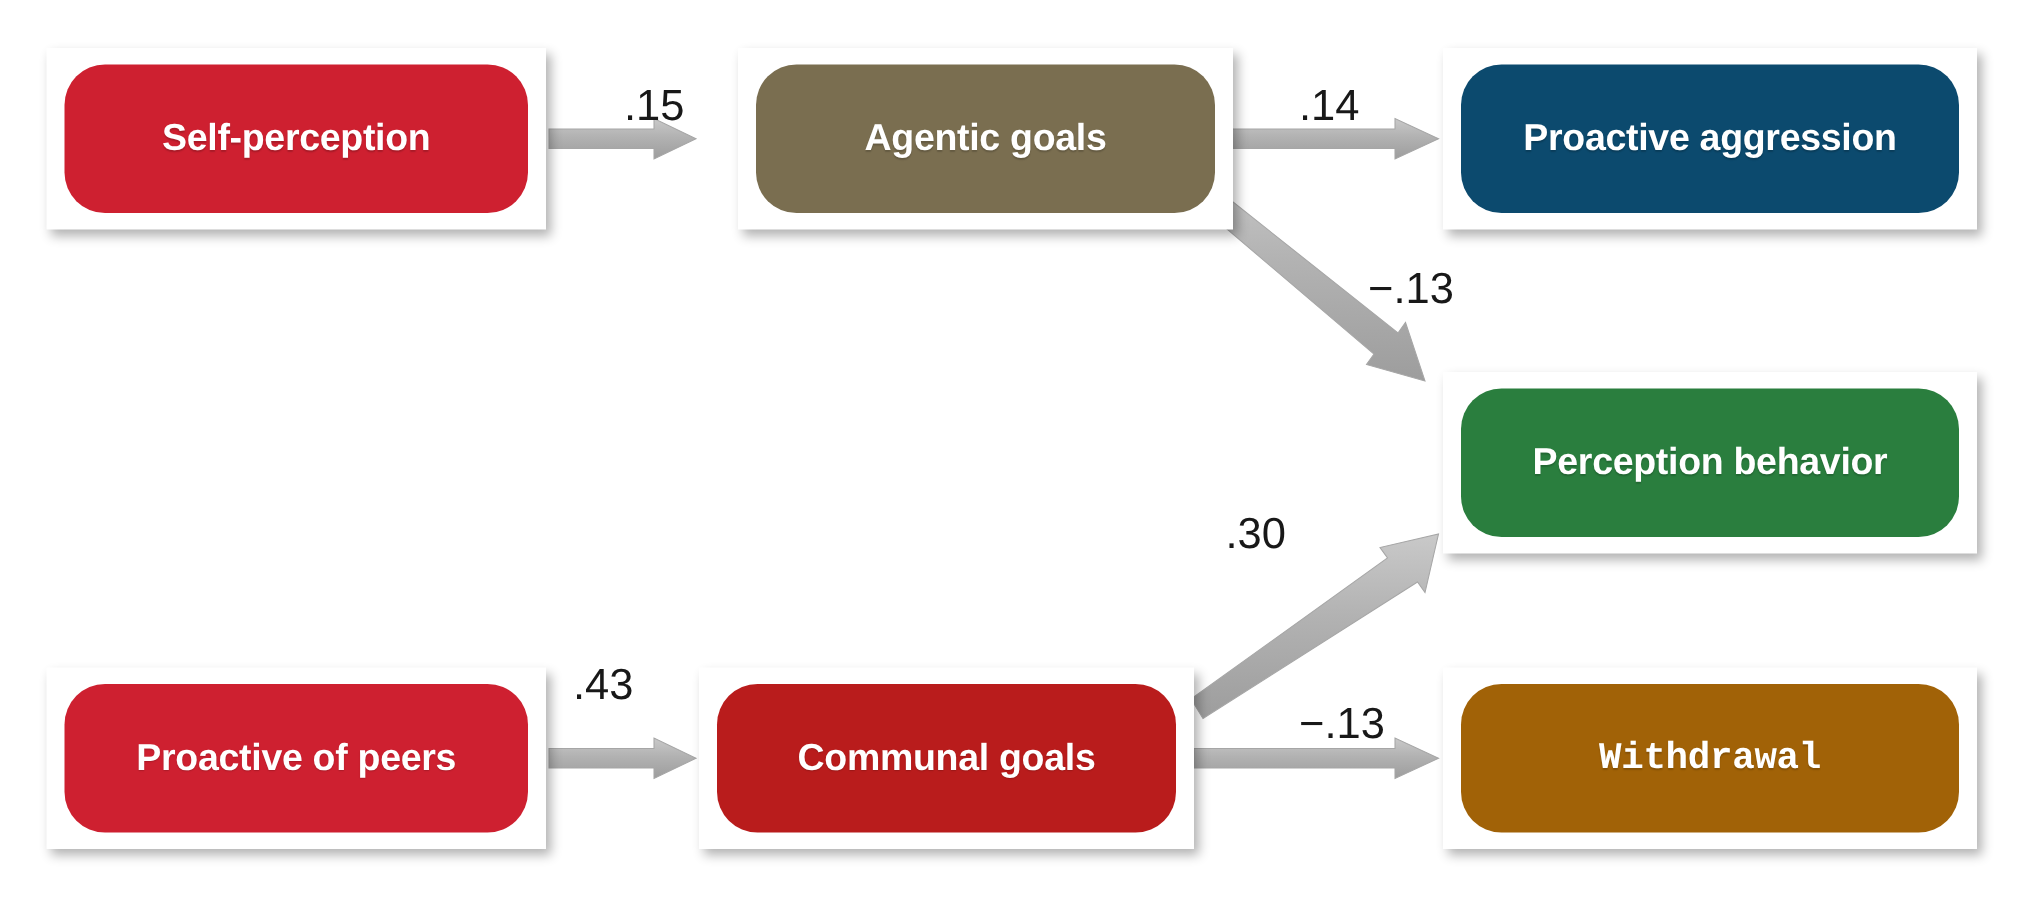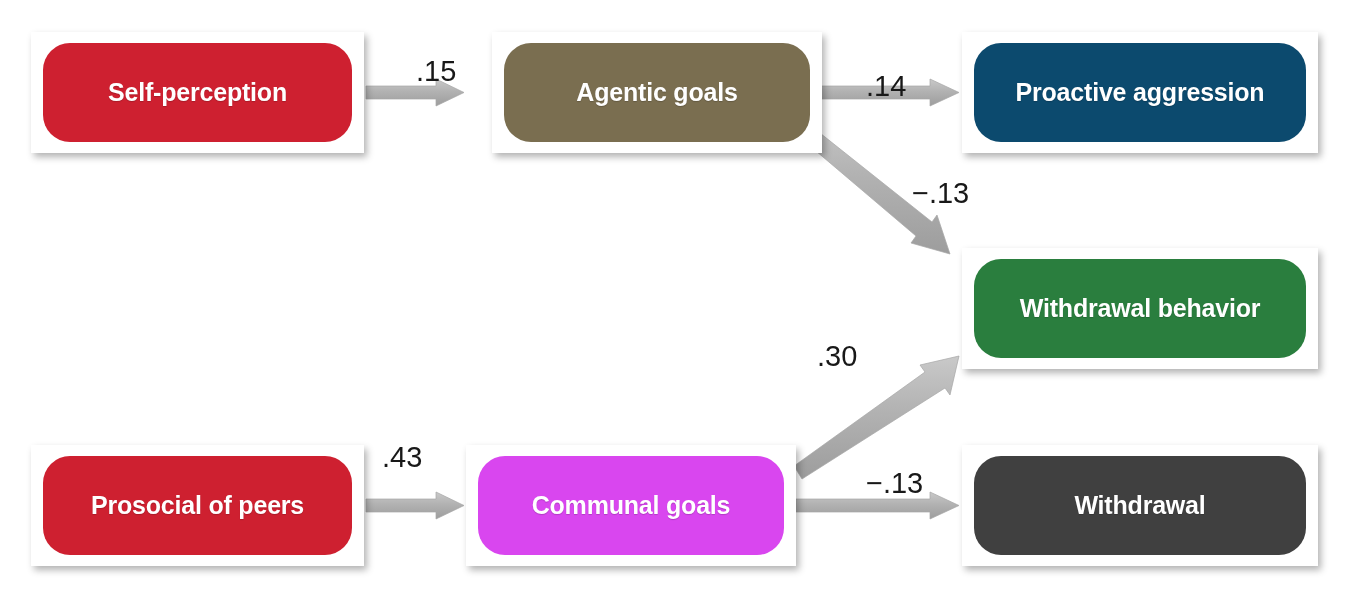--- a/index.html
+++ b/index.html
@@ -110,45 +110,45 @@
   </div>
 
   <div class="node" style="left:962px; top:32px; width:356px; height:121px;">
     <div class="fill" style="background:#0c4a6e;">
       <span class="label">Proactive aggression</span>
     </div>
   </div>
 
   <div class="node" style="left:962px; top:248px; width:356px; height:121px;">
     <div class="fill" style="background:#2A7E3E;">
-      <span class="label">Withdrawal behavior</span>
+      <span class="label">Perception behavior</span>
     </div>
   </div>
 
   <div class="node" style="left:31px; top:445px; width:333px; height:121px;">
     <div class="fill" style="background:#CE2030;">
-      <span class="label">Prosocial of peers</span>
+      <span class="label">Proactive of peers</span>
     </div>
   </div>
 
   <div class="node" style="left:466px; top:445px; width:330px; height:121px;">
-    <div class="fill" style="background:#d946ef;">
+    <div class="fill" style="background:#b91c1c;">
       <span class="label">Communal goals</span>
     </div>
   </div>
 
   <div class="node" style="left:962px; top:445px; width:356px; height:121px;">
-    <div class="fill" style="background:#404040;">
+    <div class="fill" style="background:#a16207;font-family:Liberation Mono, monospace;">
       <span class="label">Withdrawal</span>
     </div>
   </div>
 
   <span class="edge-label" style="left:382px; top:55px;margin-left:34px;">.15</span>
 
-  <span class="edge-label" style="left:866px; top:55px;margin-top:15px;">.14</span>
+  <span class="edge-label" style="left:866px; top:55px;">.14</span>
 
   <span class="edge-label" style="left:912px; top:177px;">−.13</span>
 
   <span class="edge-label" style="left:382px; top:441px;">.43</span>
 
   <span class="edge-label" style="left:817px; top:340px;">.30</span>
 
   <span class="edge-label" style="left:866px; top:467px;">−.13</span>
 
 </div>

